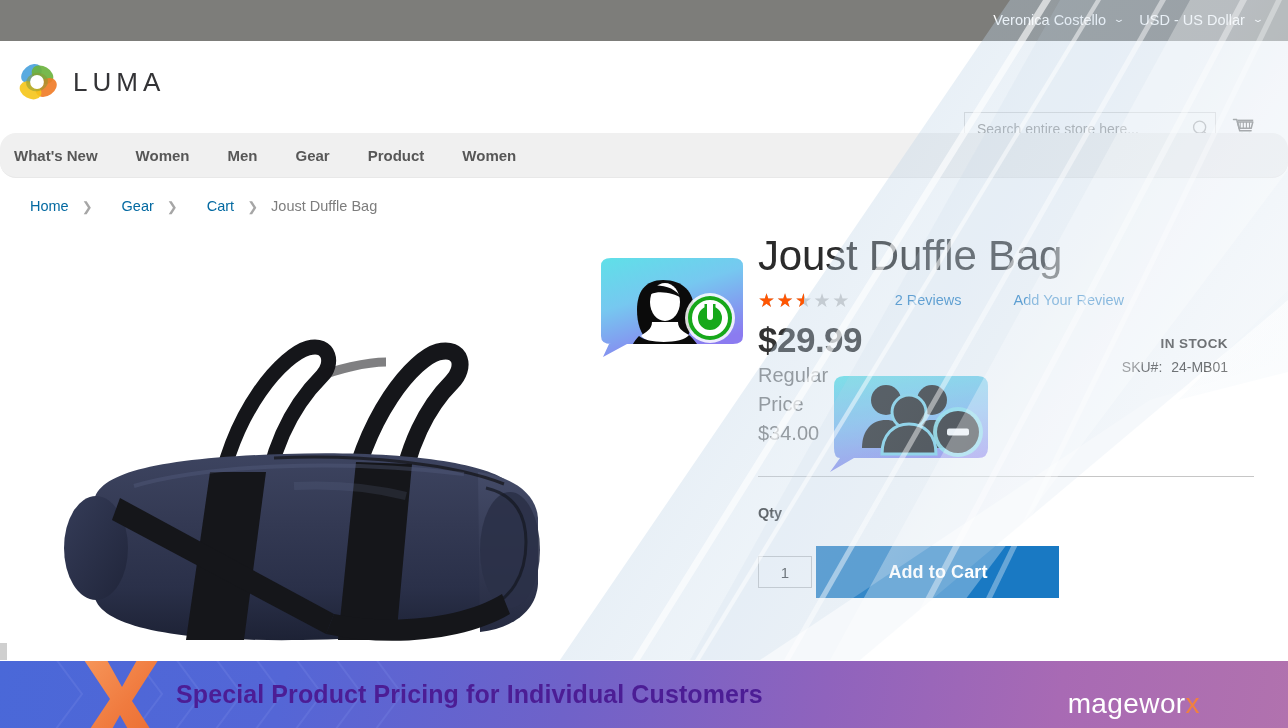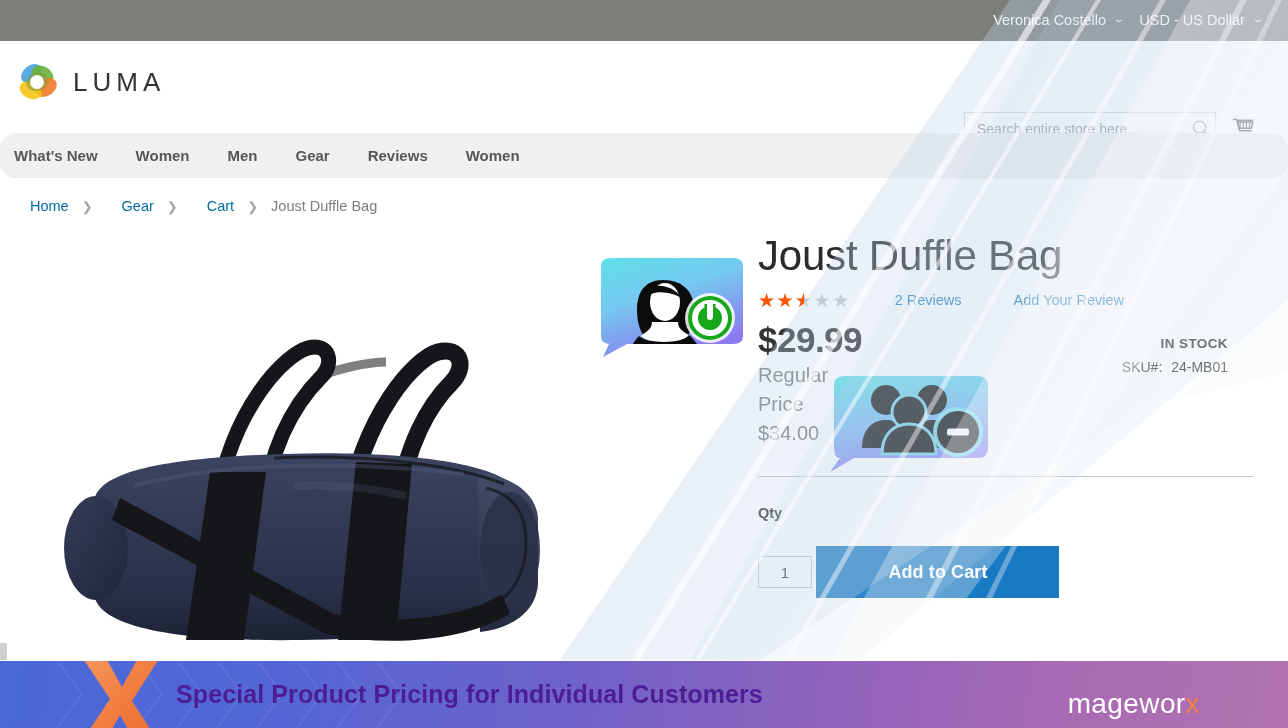--- a/index.html
+++ b/index.html
@@ -375,21 +375,21 @@
         <circle cx="19.2" cy="20.3" r="1.5" fill="#5c5c5c"></circle>
       </svg>
     </button>
   </div>
 
   <nav class="nav">
     <span class="nav-item">What's New</span>
     <span class="nav-item">Women</span>
     <span class="nav-item">Men</span>
     <span class="nav-item">Gear</span>
-    <span class="nav-item">Reviews</span>
+    <span class="nav-item">Product</span>
     <span class="nav-item">Women</span>
   </nav>
 
   <div class="breadcrumb">
     <span class="crumb-link">Home</span>
     <span class="crumb-sep">❯</span>
     <span class="crumb-link">Gear</span>
     <span class="crumb-sep">❯</span>
     <span class="crumb-link">Cart</span>
     <span class="crumb-sep">❯</span>

